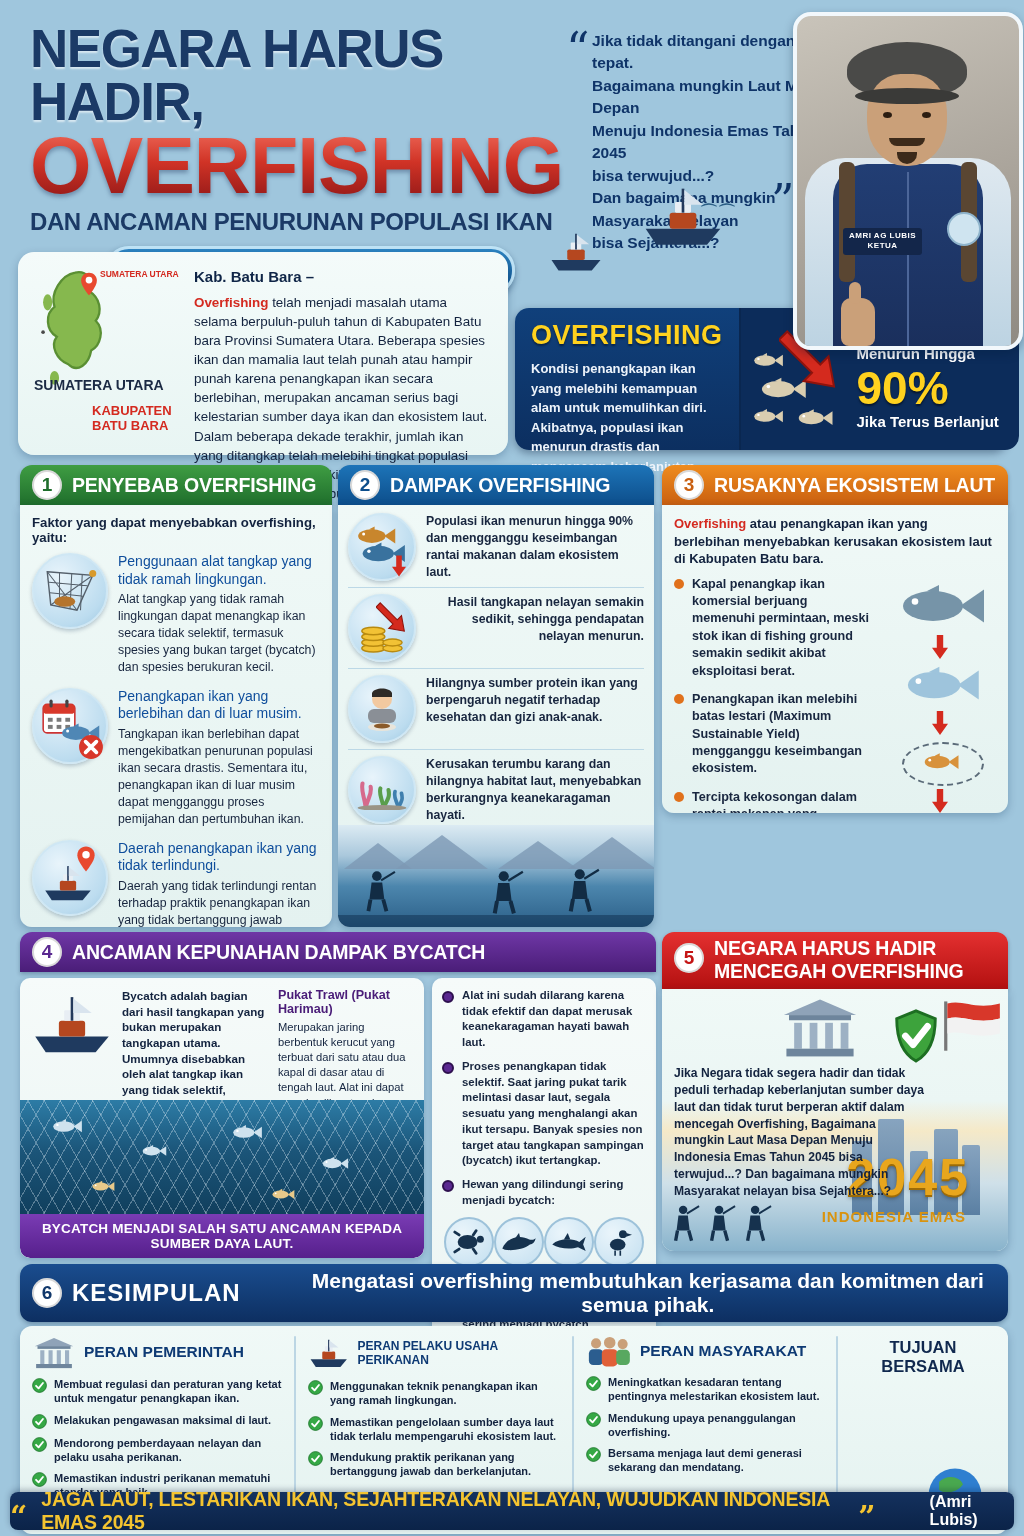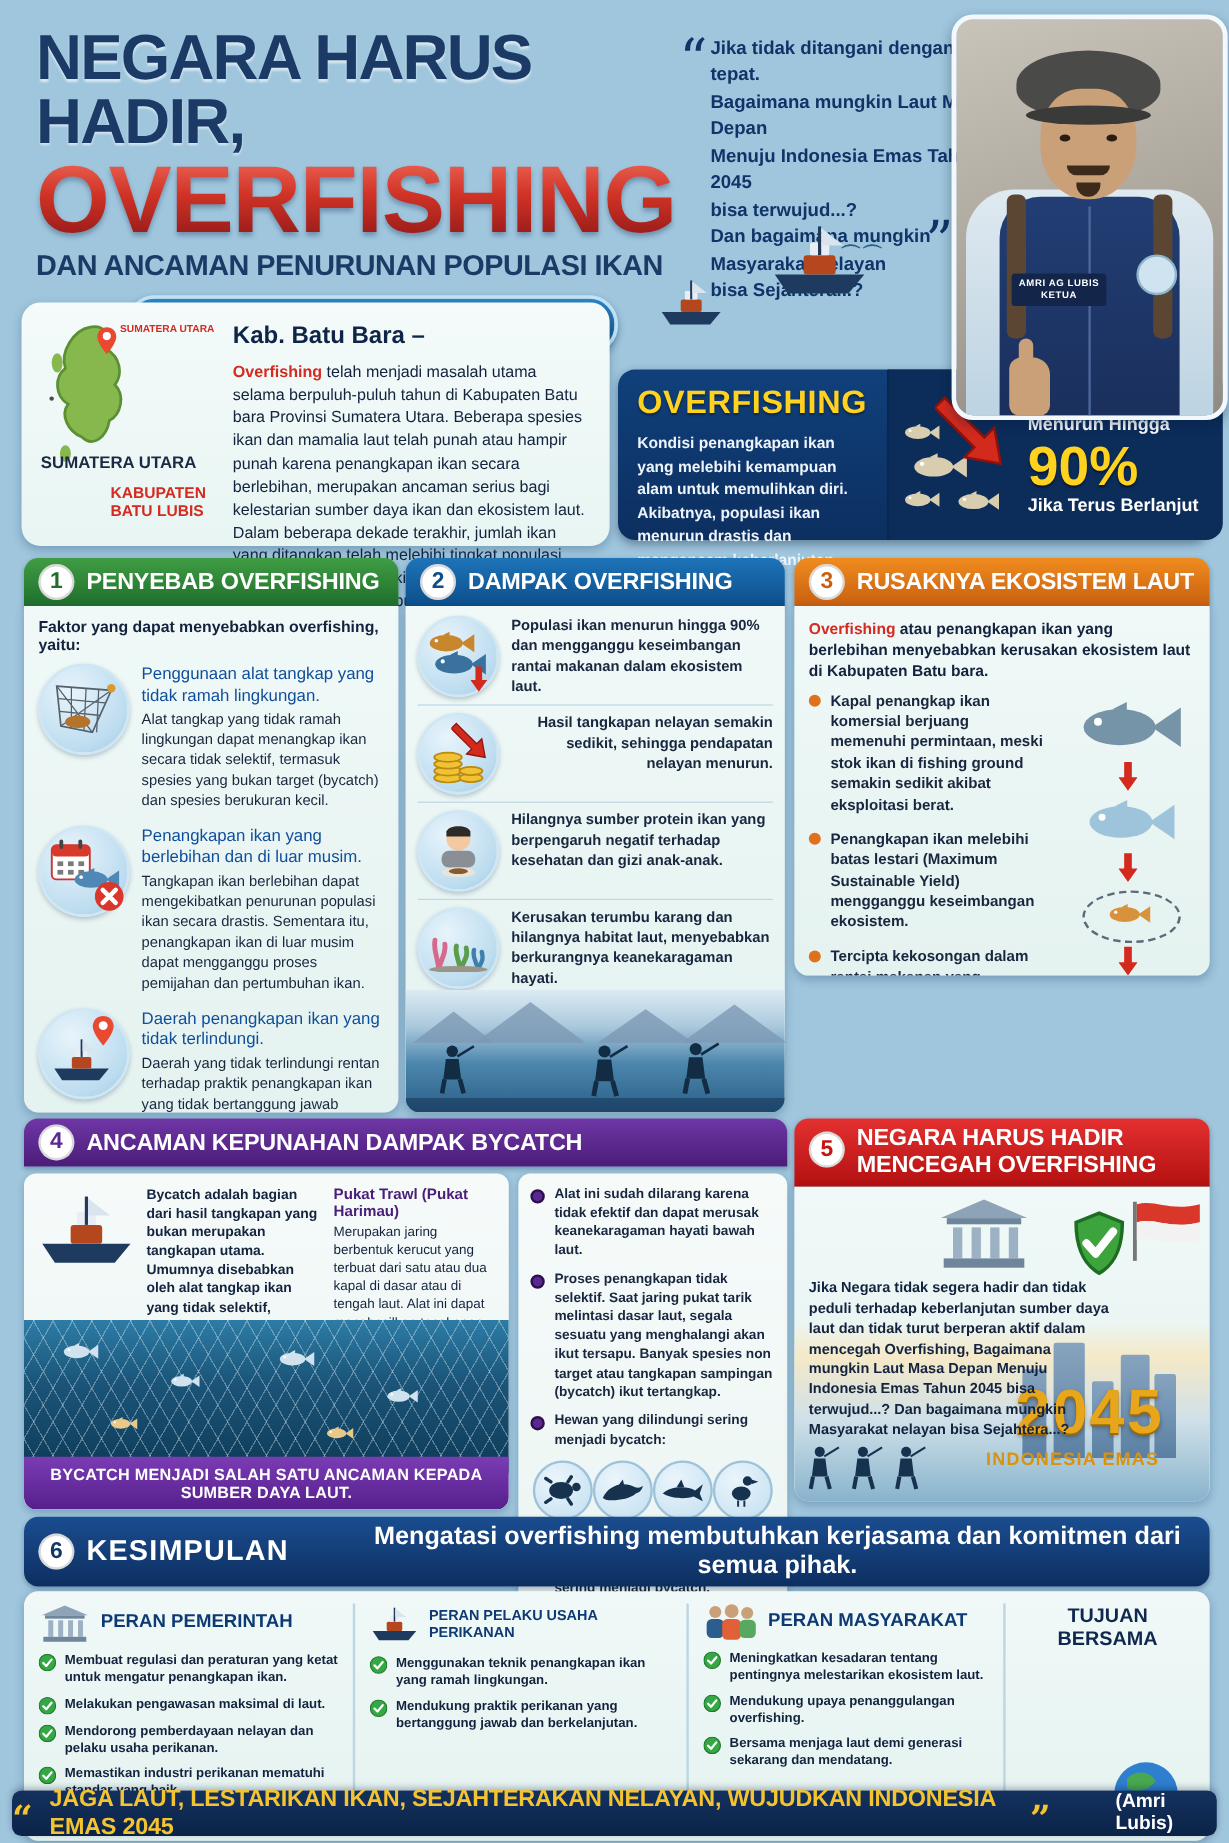--- a/index.html
+++ b/index.html
@@ -41,21 +41,21 @@
       padding:3px 6px;border-radius:3px;line-height:1.3;letter-spacing:.5px;}
   .photo .logo{position:absolute;left:150px;top:196px;width:30px;height:30px;border-radius:50%;background:#cfe4f0;border:2px solid #8fb4cc;}
   .photo .thumb{position:absolute;left:44px;top:282px;width:34px;height:48px;background:#caa079;border-radius:10px 14px 8px 8px;}
   .photo .thumb:before{content:"";position:absolute;left:8px;top:-16px;width:12px;height:22px;background:#caa079;border-radius:6px;}
   
   .intro-card{background:linear-gradient(180deg,#f4fbfa,#e8f5f3);border-radius:16px;box-shadow:0 3px 8px rgba(0,40,80,.25);
       display:flex;gap:10px;padding:14px 16px;}
   .map-wrap{width:150px;position:relative;flex:none;}
   .maplabel{position:absolute;font-weight:bold;}
   .intro-text{font-size:13.4px;line-height:1.42;color:#13233f;}
-  .intro-text h3{margin:0 0 6px;font-size:20px;color:#0f2547;}
+  .intro-text h3{margin:0 0 6px;font-size:15px;color:#0f2547;}
   .redword{color:#d42a20;font-weight:bold;}
   .ofbox{background:linear-gradient(180deg,#10407b,#0c2f60);border-radius:14px;display:flex;color:#eef4fb;box-shadow:0 3px 8px rgba(0,20,50,.4);}
   .ofleft{flex:1;padding:12px 16px;}
   .ofleft h2{margin:0 0 8px;color:#ffd21f;font-size:27px;letter-spacing:.5px;text-shadow:0 2px 2px rgba(0,0,0,.4);}
   .ofleft p{margin:0;font-size:13px;font-weight:bold;line-height:1.5;}
   .ofstat{width:258px;flex:none;border-left:2px solid #0a2750;background:#0c2c5a;border-radius:0 14px 14px 0;
       display:flex;align-items:center;padding:8px 10px;gap:6px;}
   .ofstat .fishart{position:relative;width:100px;height:110px;flex:none;}
   .ofstat .stats{color:#fff;font-weight:bold;font-size:15px;line-height:1.25;}
   .ofstat .big{font-size:46px;color:#ffd21f;line-height:1.05;text-shadow:0 2px 2px rgba(0,0,0,.5);}
@@ -313,21 +313,21 @@
         <path d="M34 4 C44 2 50 10 46 20 C56 26 58 38 52 46 C60 54 56 68 48 72 C46 84 36 92 28 84 C18 80 12 68 18 60 C8 54 8 40 16 34 C12 22 22 6 34 4 Z" fill="#86b84e" stroke="#5a8f33" stroke-width="2"></path>
         <ellipse cx="10" cy="30" rx="4" ry="7" fill="#86b84e"></ellipse>
         <ellipse cx="16" cy="96" rx="4" ry="6" fill="#86b84e"></ellipse>
         <circle cx="6" cy="56" r="1.6" fill="#4a4a4a"></circle>
       </svg>
       <svg style="position:absolute;left:46px;top:6px;width:18px;height:24px;">
           <use href="#pin"></use>
         </svg>
       <div class="maplabel" style="left:66px;top:4px;color:#d42a20;font-size:8.5px;line-height:1.1;position:absolute;">SUMATERA UTARA</div>
       <div class="maplabel" style="left:0px;top:112px;color:#1b2a44;font-size:14px;line-height:1.1;position:absolute;white-space:pre-line;">SUMATERA UTARA</div>
-      <div class="maplabel" style="left:58px;top:138px;color:#d42a20;font-size:13px;line-height:1.15;position:absolute;width:110px;">KABUPATEN BATU LUBIS</div>
+      <div class="maplabel" style="left:58px;top:138px;color:#d42a20;font-size:13px;line-height:1.15;position:absolute;width:110px;">KABUPATEN BATU BARA</div>
     </div>
     <div class="intro-text">
       <h3>Kab. Batu Bara –</h3>
       <p style="margin:0;">
         <span class="redword">Overfishing</span><span> telah menjadi masalah utama selama berpuluh-puluh tahun di Kabupaten Batu bara Provinsi Sumatera Utara. Beberapa spesies ikan dan mamalia laut telah punah atau hampir punah karena penangkapan ikan secara berlebihan, merupakan ancaman serius bagi kelestarian sumber daya ikan dan ekosistem laut. Dalam beberapa dekade terakhir, jumlah ikan yang ditangkap telah melebihi tingkat populasi alaminya, yang mengakibatkan penurunan penghasilan ikan di Kabupaten Batu bara.</span>
       </p>
     </div>
   </div>
 
   <div class="ofbox abs" style="left:515px;top:308px;width:492px;height:142px;">
@@ -735,20 +735,26 @@
         <div class="chk">
             <svg width="15" height="15">
               <use href="#check"></use>
             </svg>
             <span>Menggunakan teknik penangkapan ikan yang ramah lingkungan.</span>
           </div>
         <div class="chk">
             <svg width="15" height="15">
               <use href="#check"></use>
             </svg>
+            <span>Memastikan pengelolaan sumber daya laut tidak terlalu mempengaruhi ekosistem laut.</span>
+          </div>
+        <div class="chk">
+            <svg width="15" height="15">
+              <use href="#check"></use>
+            </svg>
             <span>Mendukung praktik perikanan yang bertanggung jawab dan berkelanjutan.</span>
           </div>
       </div>
       <div class="divider"></div>
 
       <div class="col6" style="width:238px;">
         <div style="display:flex;align-items:center;gap:8px;">
           <svg style="width:46px;height:32px;">
               <use href="#people"></use>
             </svg>

